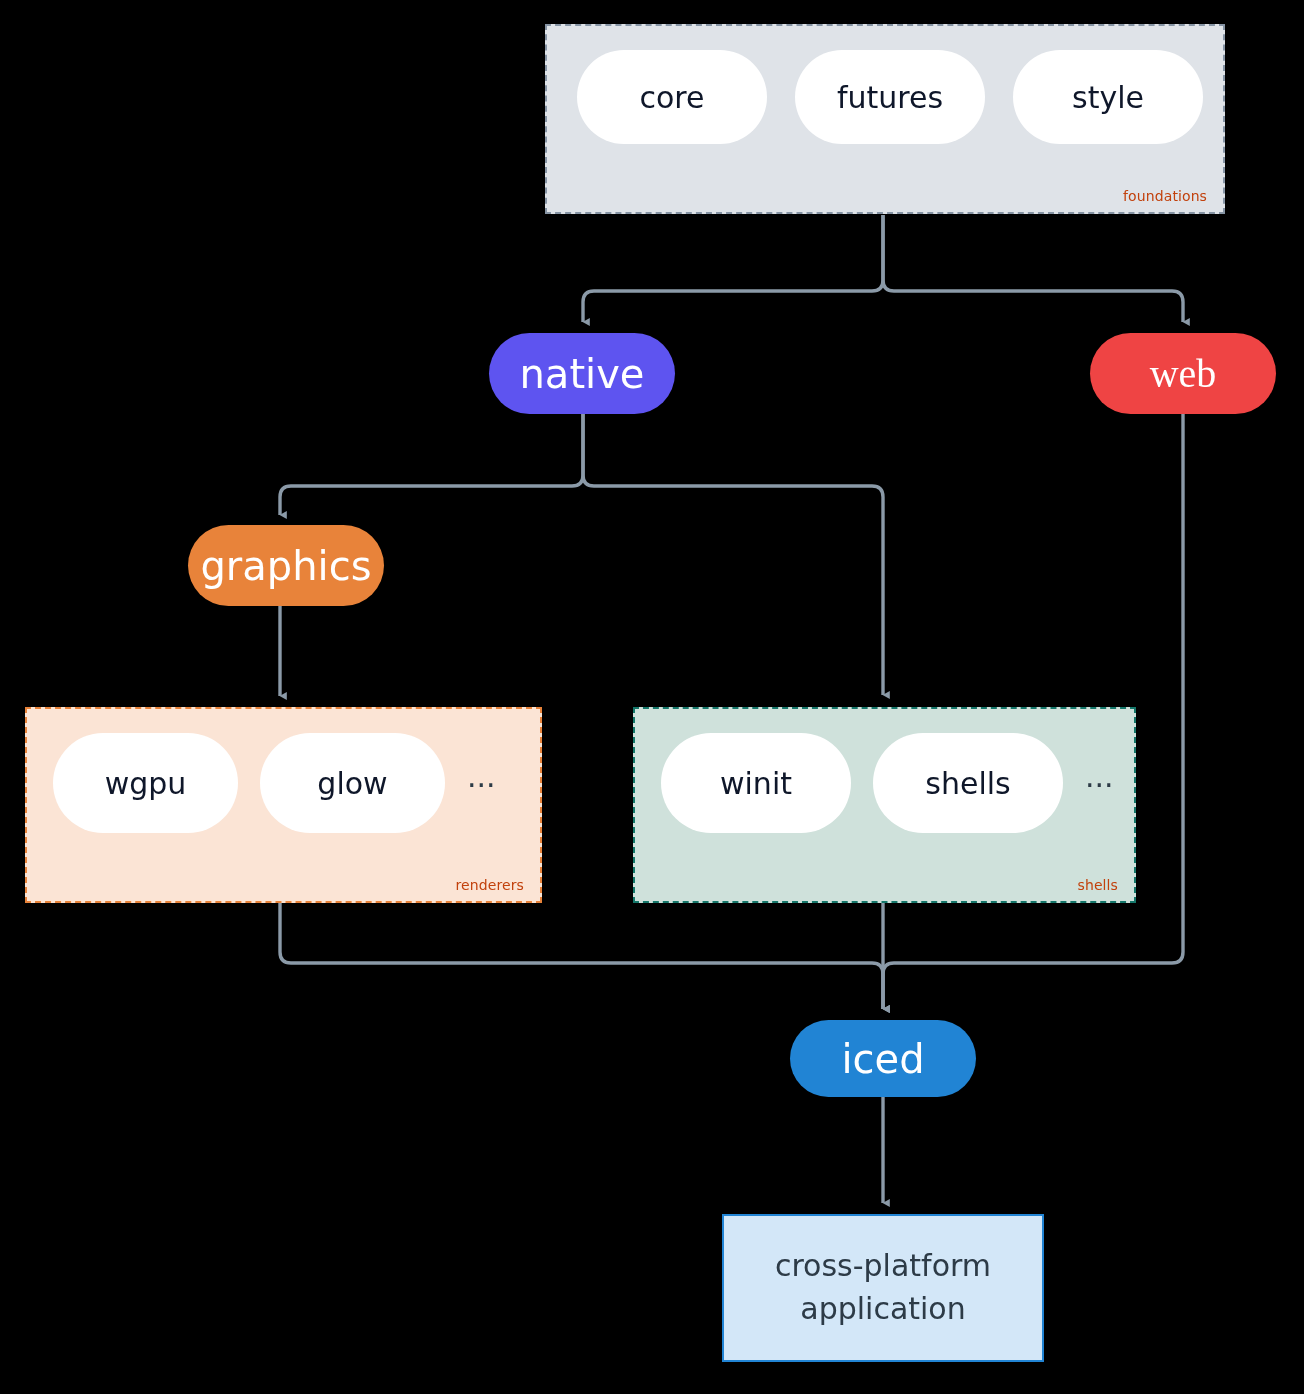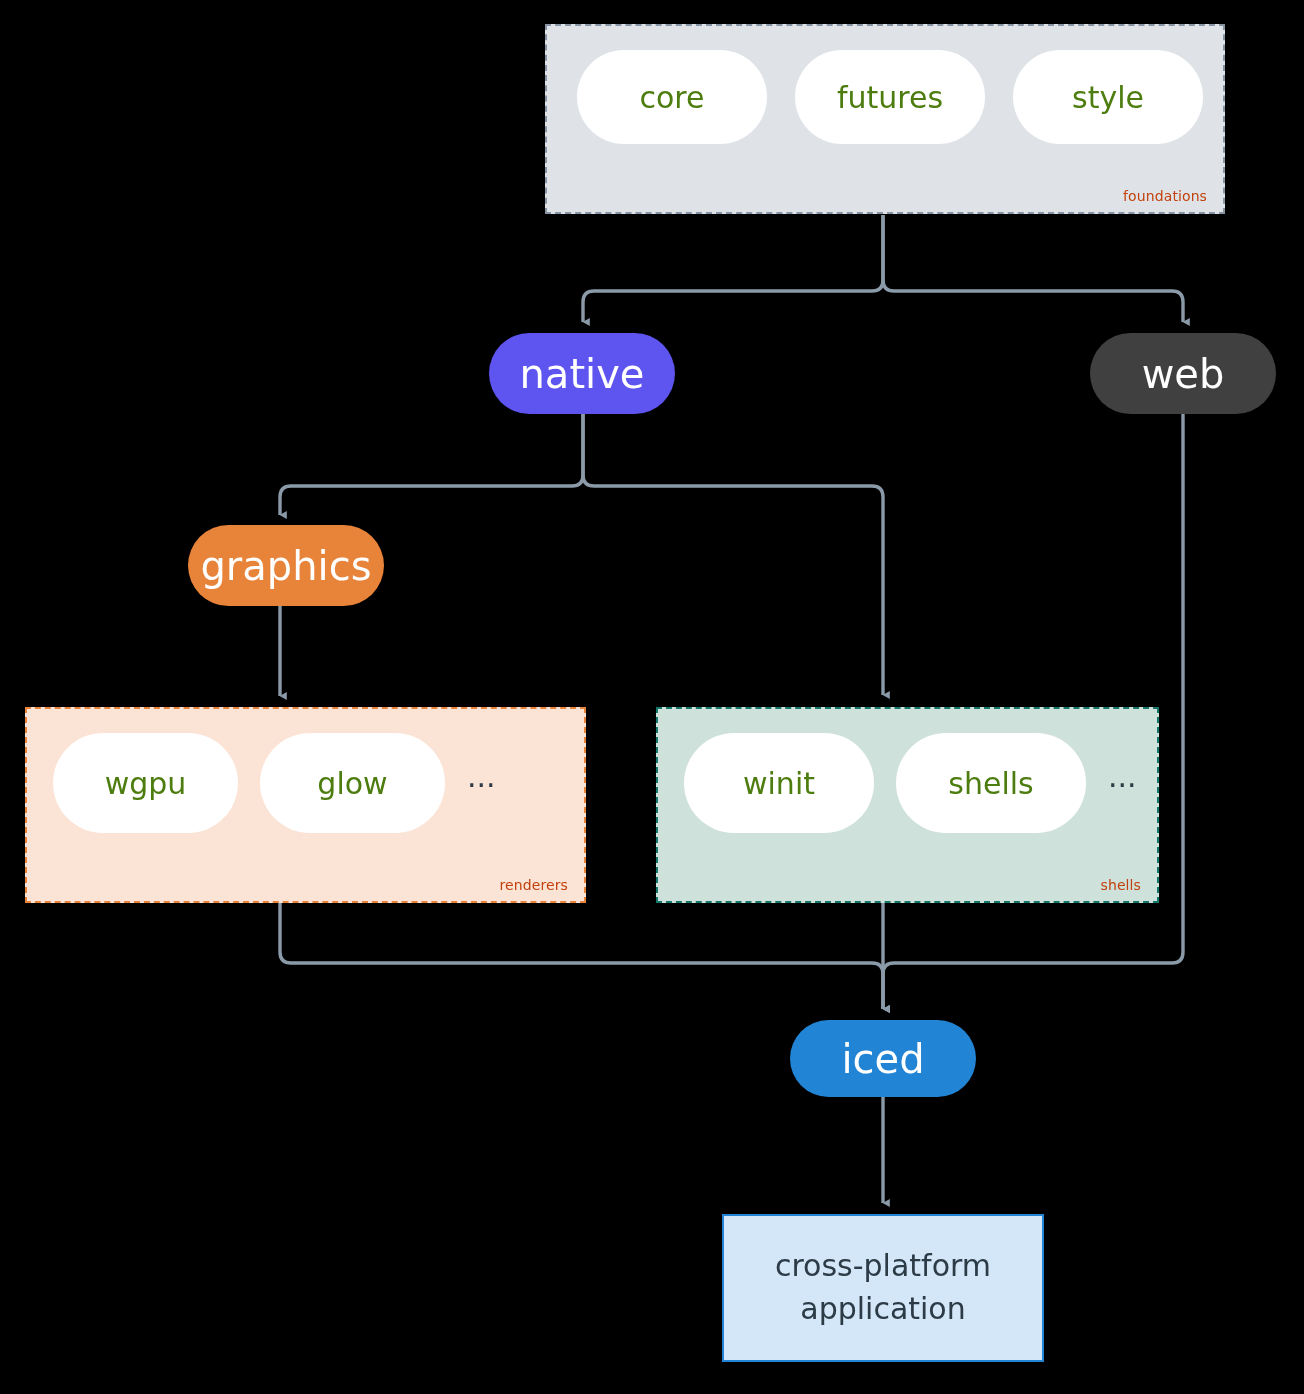--- a/index.html
+++ b/index.html
@@ -48,21 +48,21 @@
     align-items: center;
     gap: 22px;
   }
   .leaf {
     background: #ffffff;
     border-radius: 60px;
     display: flex;
     align-items: center;
     justify-content: center;
     font-size: 30px;
-    color: #4d7c0f;
+    color: #0f172a;
     height: 100px;
     box-sizing: border-box;
     padding: 0 26px;
   }
   .ellipsis {
     font-size: 30px;
     color: #2d3b47;
     line-height: 1;
     padding-bottom: 12px;
   }
@@ -74,29 +74,29 @@
     height: 190px;
     background: #dfe3e8;
     border: 2px dashed #8694a4;
   }
   #grp-foundations .pill-row { left: 30px; top: 24px; gap: 28px; }
   #grp-foundations .leaf { width: 190px; height: 94px; }
 
   #grp-renderers {
     left: 25px;
     top: 707px;
-    width: 561px;
+    width: 517px;
     height: 196px;
     background: #fbe4d5;
     border: 2px dashed #e8833a;
   }
   #grp-renderers .leaf { width: 185px; }
 
   #grp-shells {
-    left: 656px;
+    left: 633px;
     top: 707px;
     width: 503px;
     height: 196px;
     background: #cfe1db;
     border: 2px dashed #15776a;
   }
   #grp-shells .leaf { width: 190px; }
 
   
   .node {
@@ -109,21 +109,22 @@
     font-size: 40px;
     box-sizing: border-box;
     white-space: nowrap;
   }
   #node-native {
     left: 489px; top: 333px; width: 186px; height: 81px;
     background: #5e54f0;
   }
   #node-web {
     left: 1090px; top: 333px; width: 186px; height: 81px;
-    background: #404040;
+    background: #ef4444;
+    font-family: Liberation Serif, serif;
   }
   #node-graphics {
     left: 188px; top: 525px; width: 196px; height: 81px;
     background: #e8833a;
   }
   #node-iced {
     left: 790px; top: 1020px; width: 186px; height: 77px;
     background: #2184d4;
   }
 

